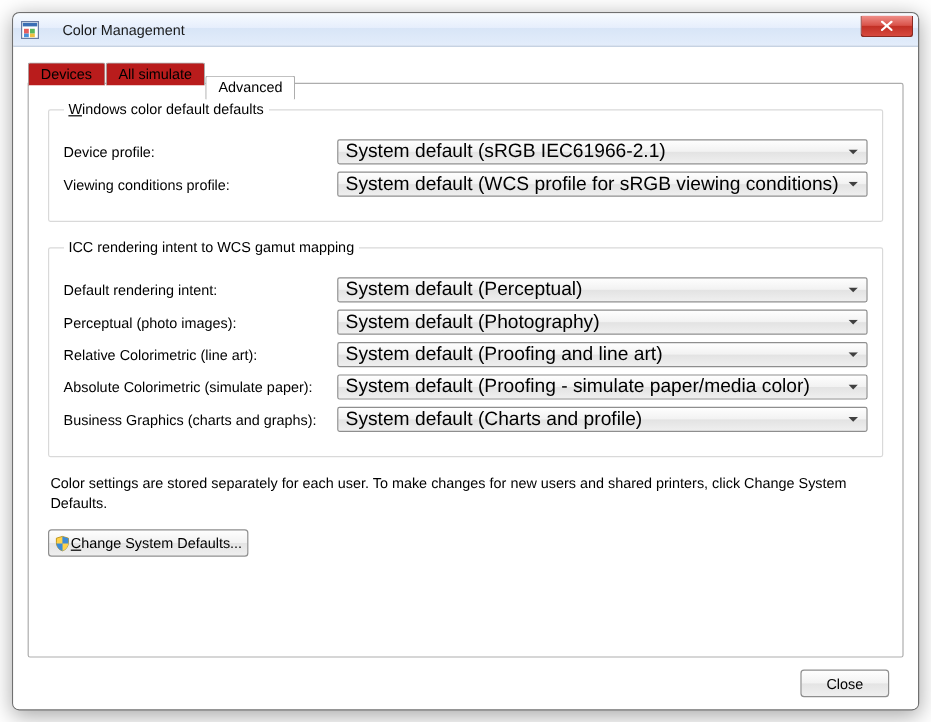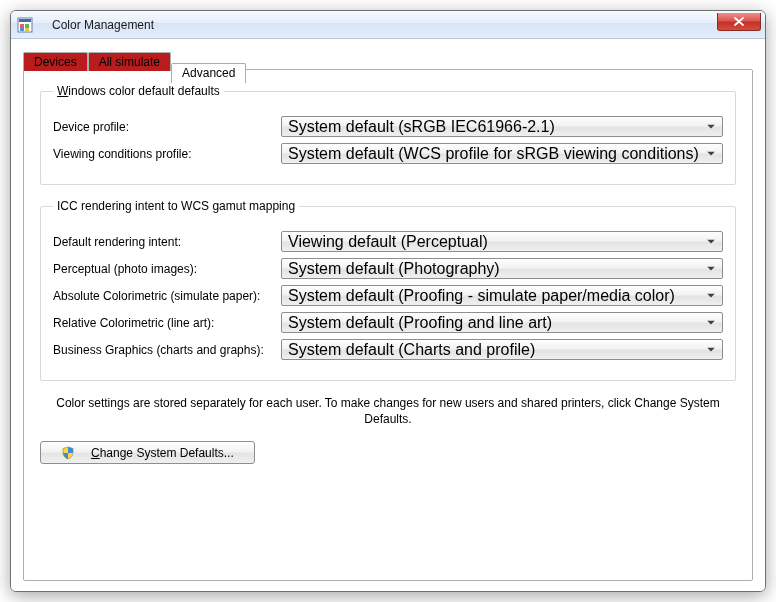--- a/index.html
+++ b/index.html
@@ -163,33 +163,32 @@
     align-items: center;
     justify-content: center;
   }
   .combo-btn .arrow svg { display:block; }
 
   .note {
     font-size: 12px;
     color: #000;
     line-height: 1.35;
     padding: 0 2px;
-    text-align: center;
   }
   .btn {
     height: 23px;
     border: 1px solid #8e8e8e;
     border-radius: 3px;
     background: linear-gradient(to bottom, #fefefe 0%, #f2f2f2 48%, #e4e4e4 52%, #efefef 100%);
-    padding: 0 20px;
+    padding: 0 4px;
     font-size: 12px;
     font-family: inherit;
     display: inline-flex;
     align-items: center;
-    gap: 16px;
+    gap: 0;
     cursor: default;
   }
   .shield-icon { width:14px; height:14px; display:inline-block; }
   .footer {
     display: flex;
     justify-content: flex-end;
     padding: 10px 12px 0 12px;
   }
   .footer .btn { min-width: 74px; justify-content: center; }
   .u { text-decoration: underline; }
@@ -259,21 +258,21 @@
         </div>
       </fieldset>
 
       <fieldset class="group">
         <legend>ICC  rendering intent to WCS gamut mapping</legend>
 
         <div class="row">
           <div class="label">Default rendering intent:</div>
           <div class="combo">
             <div class="combo-btn">
-              <span>Viewing default (Perceptual)</span>
+              <span>System default (Perceptual)</span>
               <span class="arrow">
                   <svg width="8" height="5" viewBox="0 0 8 5">
                     <path d="M0 0 L4 4 L8 0 Z" fill="#404040"></path>
                   </svg>
                 </span>
             </div>
           </div>
         </div>
 
         <div class="row">
@@ -284,38 +283,38 @@
               <span class="arrow">
                   <svg width="8" height="5" viewBox="0 0 8 5">
                     <path d="M0 0 L4 4 L8 0 Z" fill="#404040"></path>
                   </svg>
                 </span>
             </div>
           </div>
         </div>
 
         <div class="row">
+          <div class="label">Relative Colorimetric (line art):</div>
+          <div class="combo">
+            <div class="combo-btn">
+              <span>System default (Proofing and line art)</span>
+              <span class="arrow">
+                  <svg width="8" height="5" viewBox="0 0 8 5">
+                    <path d="M0 0 L4 4 L8 0 Z" fill="#404040"></path>
+                  </svg>
+                </span>
+            </div>
+          </div>
+        </div>
+
+        <div class="row">
           <div class="label">Absolute Colorimetric (simulate paper):</div>
           <div class="combo">
             <div class="combo-btn">
               <span>System default (Proofing - simulate paper/media color)</span>
-              <span class="arrow">
-                  <svg width="8" height="5" viewBox="0 0 8 5">
-                    <path d="M0 0 L4 4 L8 0 Z" fill="#404040"></path>
-                  </svg>
-                </span>
-            </div>
-          </div>
-        </div>
-
-        <div class="row">
-          <div class="label">Relative Colorimetric (line art):</div>
-          <div class="combo">
-            <div class="combo-btn">
-              <span>System default (Proofing and line art)</span>
               <span class="arrow">
                   <svg width="8" height="5" viewBox="0 0 8 5">
                     <path d="M0 0 L4 4 L8 0 Z" fill="#404040"></path>
                   </svg>
                 </span>
             </div>
           </div>
         </div>
 
         <div class="row">
@@ -344,14 +343,17 @@
               <path d="M7 7 L12 7 V6 C12 9.5 9.8 12.2 7 13 V7 Z" fill="#ffd24a"></path>
               <path d="M2 7 L7 7 V13 C4.2 12.2 2 9.5 2 6 V7 Z" fill="#3d8bd6"></path>
             </svg>
           </span>
           <span><span class="u">C</span><span>hange System Defaults...</span></span>
         </button>
       </div>
 
     </div>
 
+    <div class="footer">
+      <button class="btn">Close</button>
+    </div>
   </div>
 </div>
 
 </body></html>

